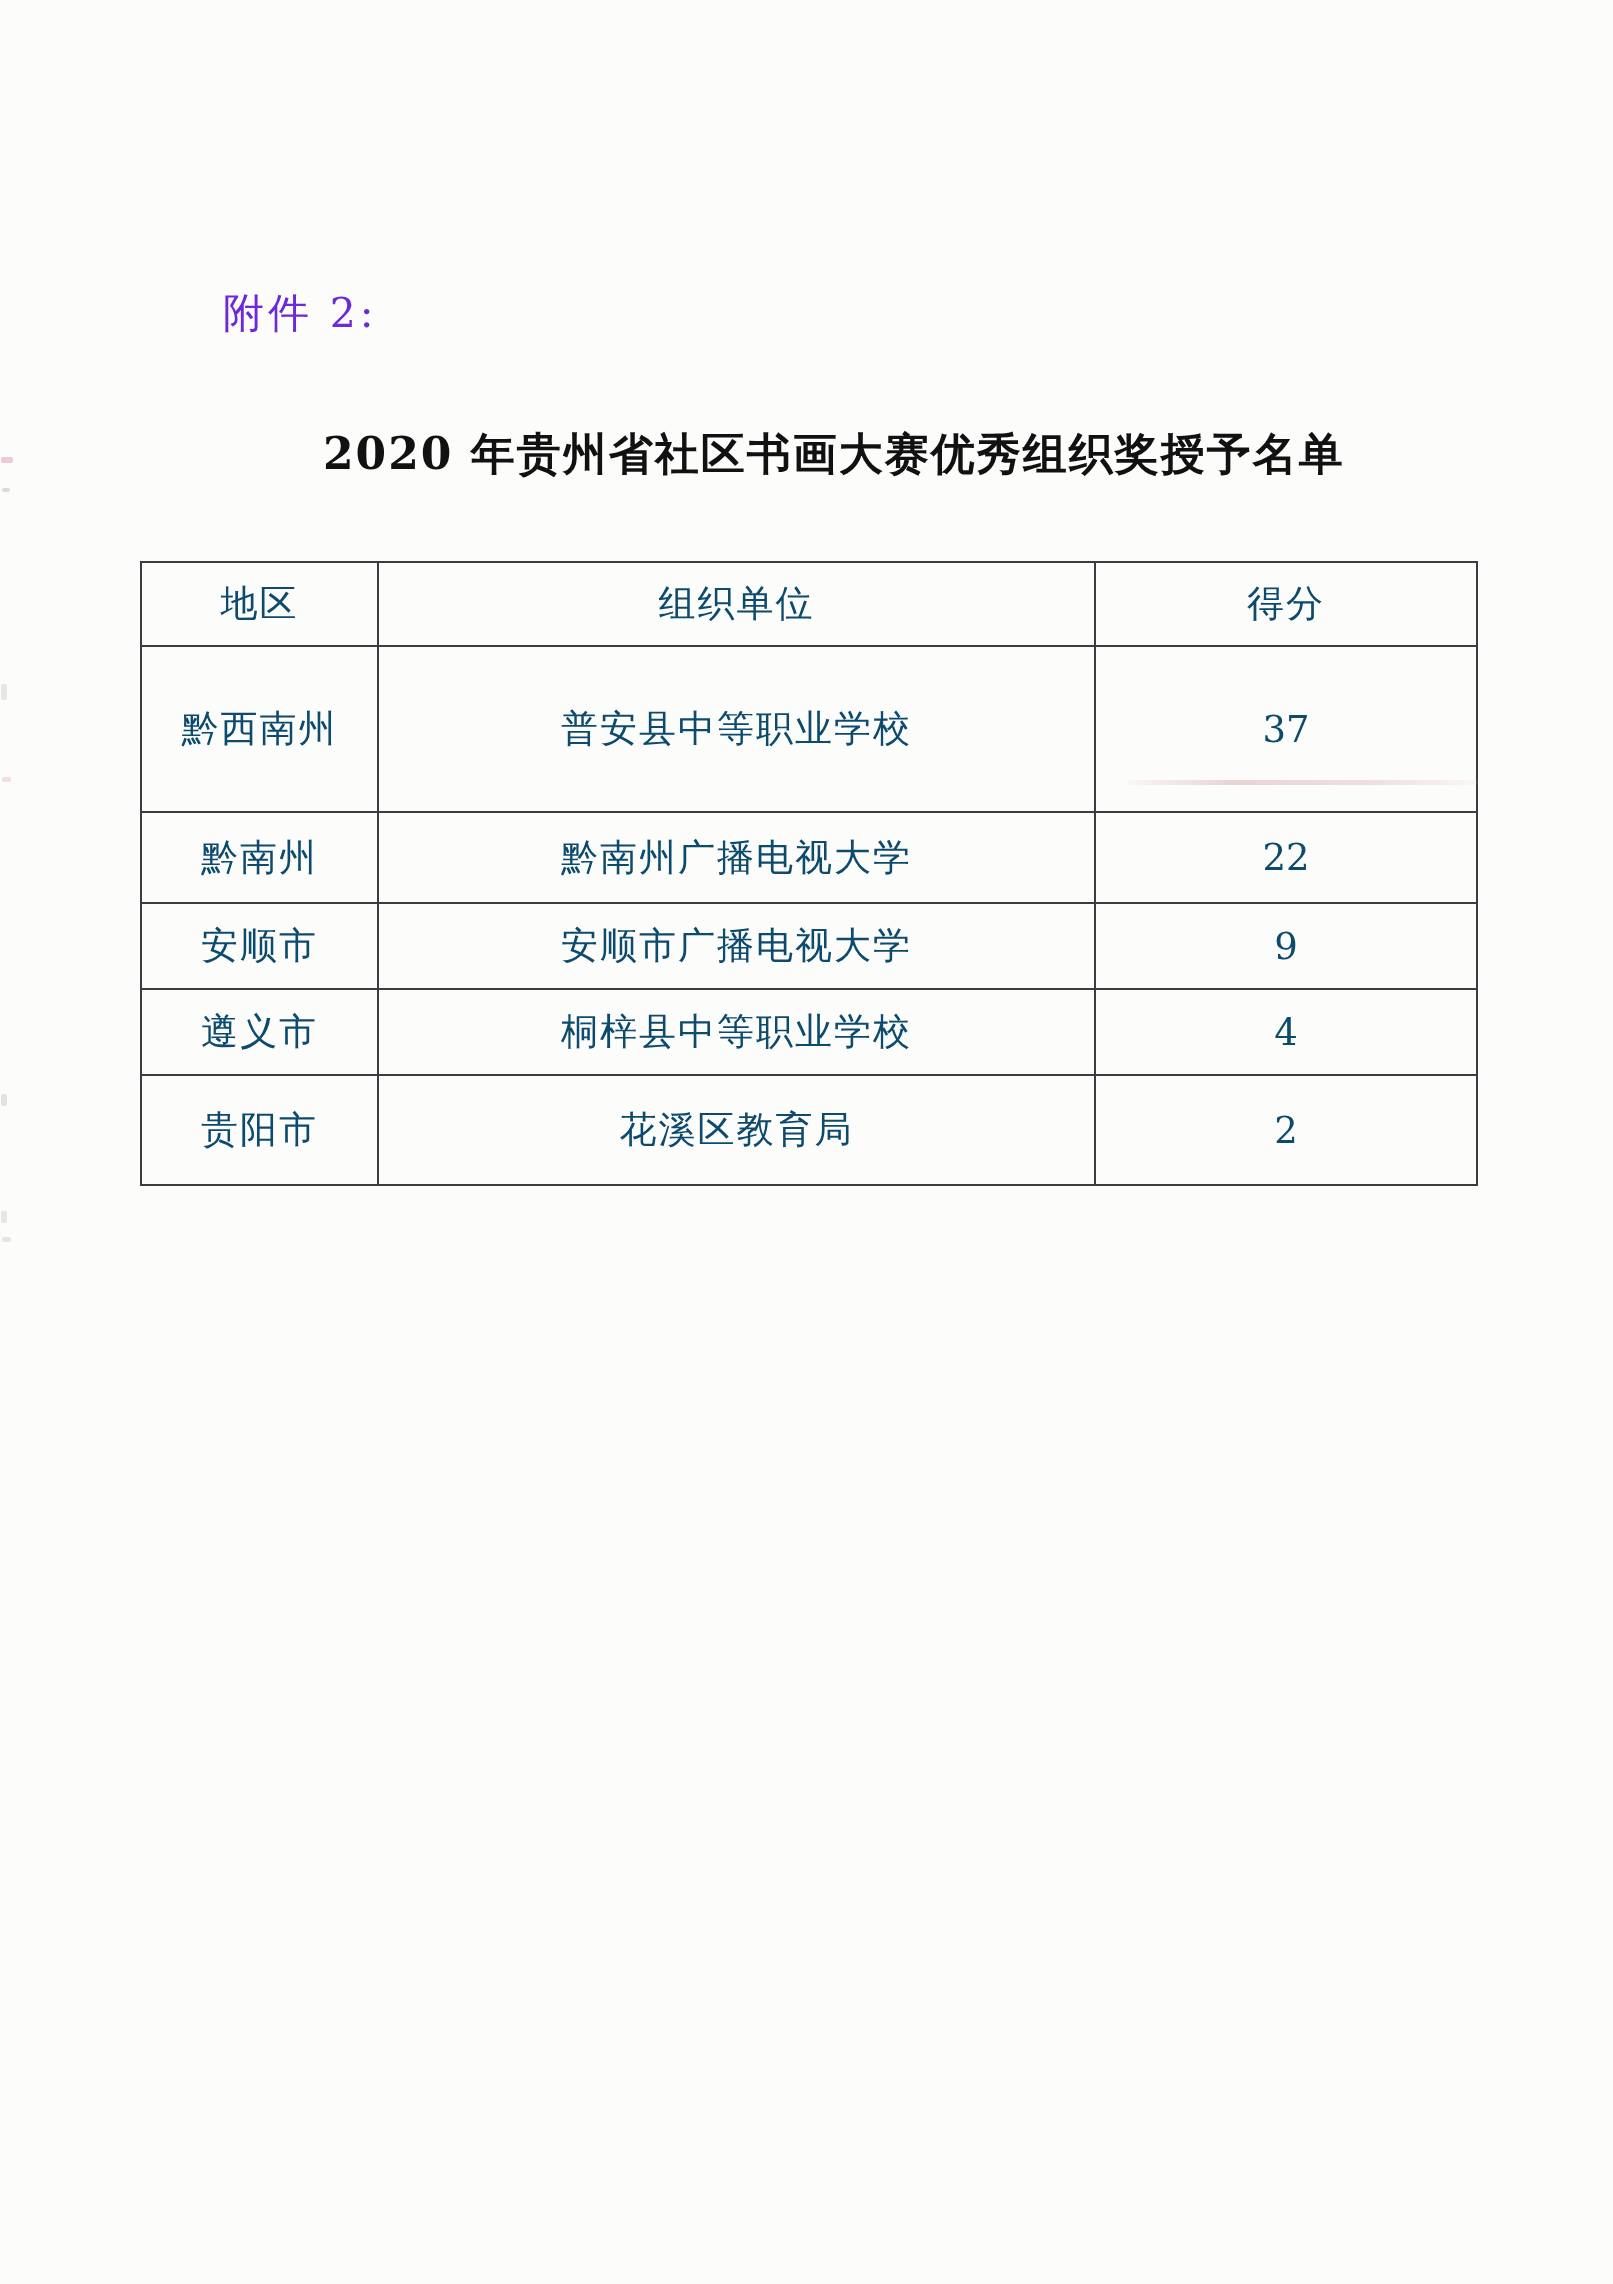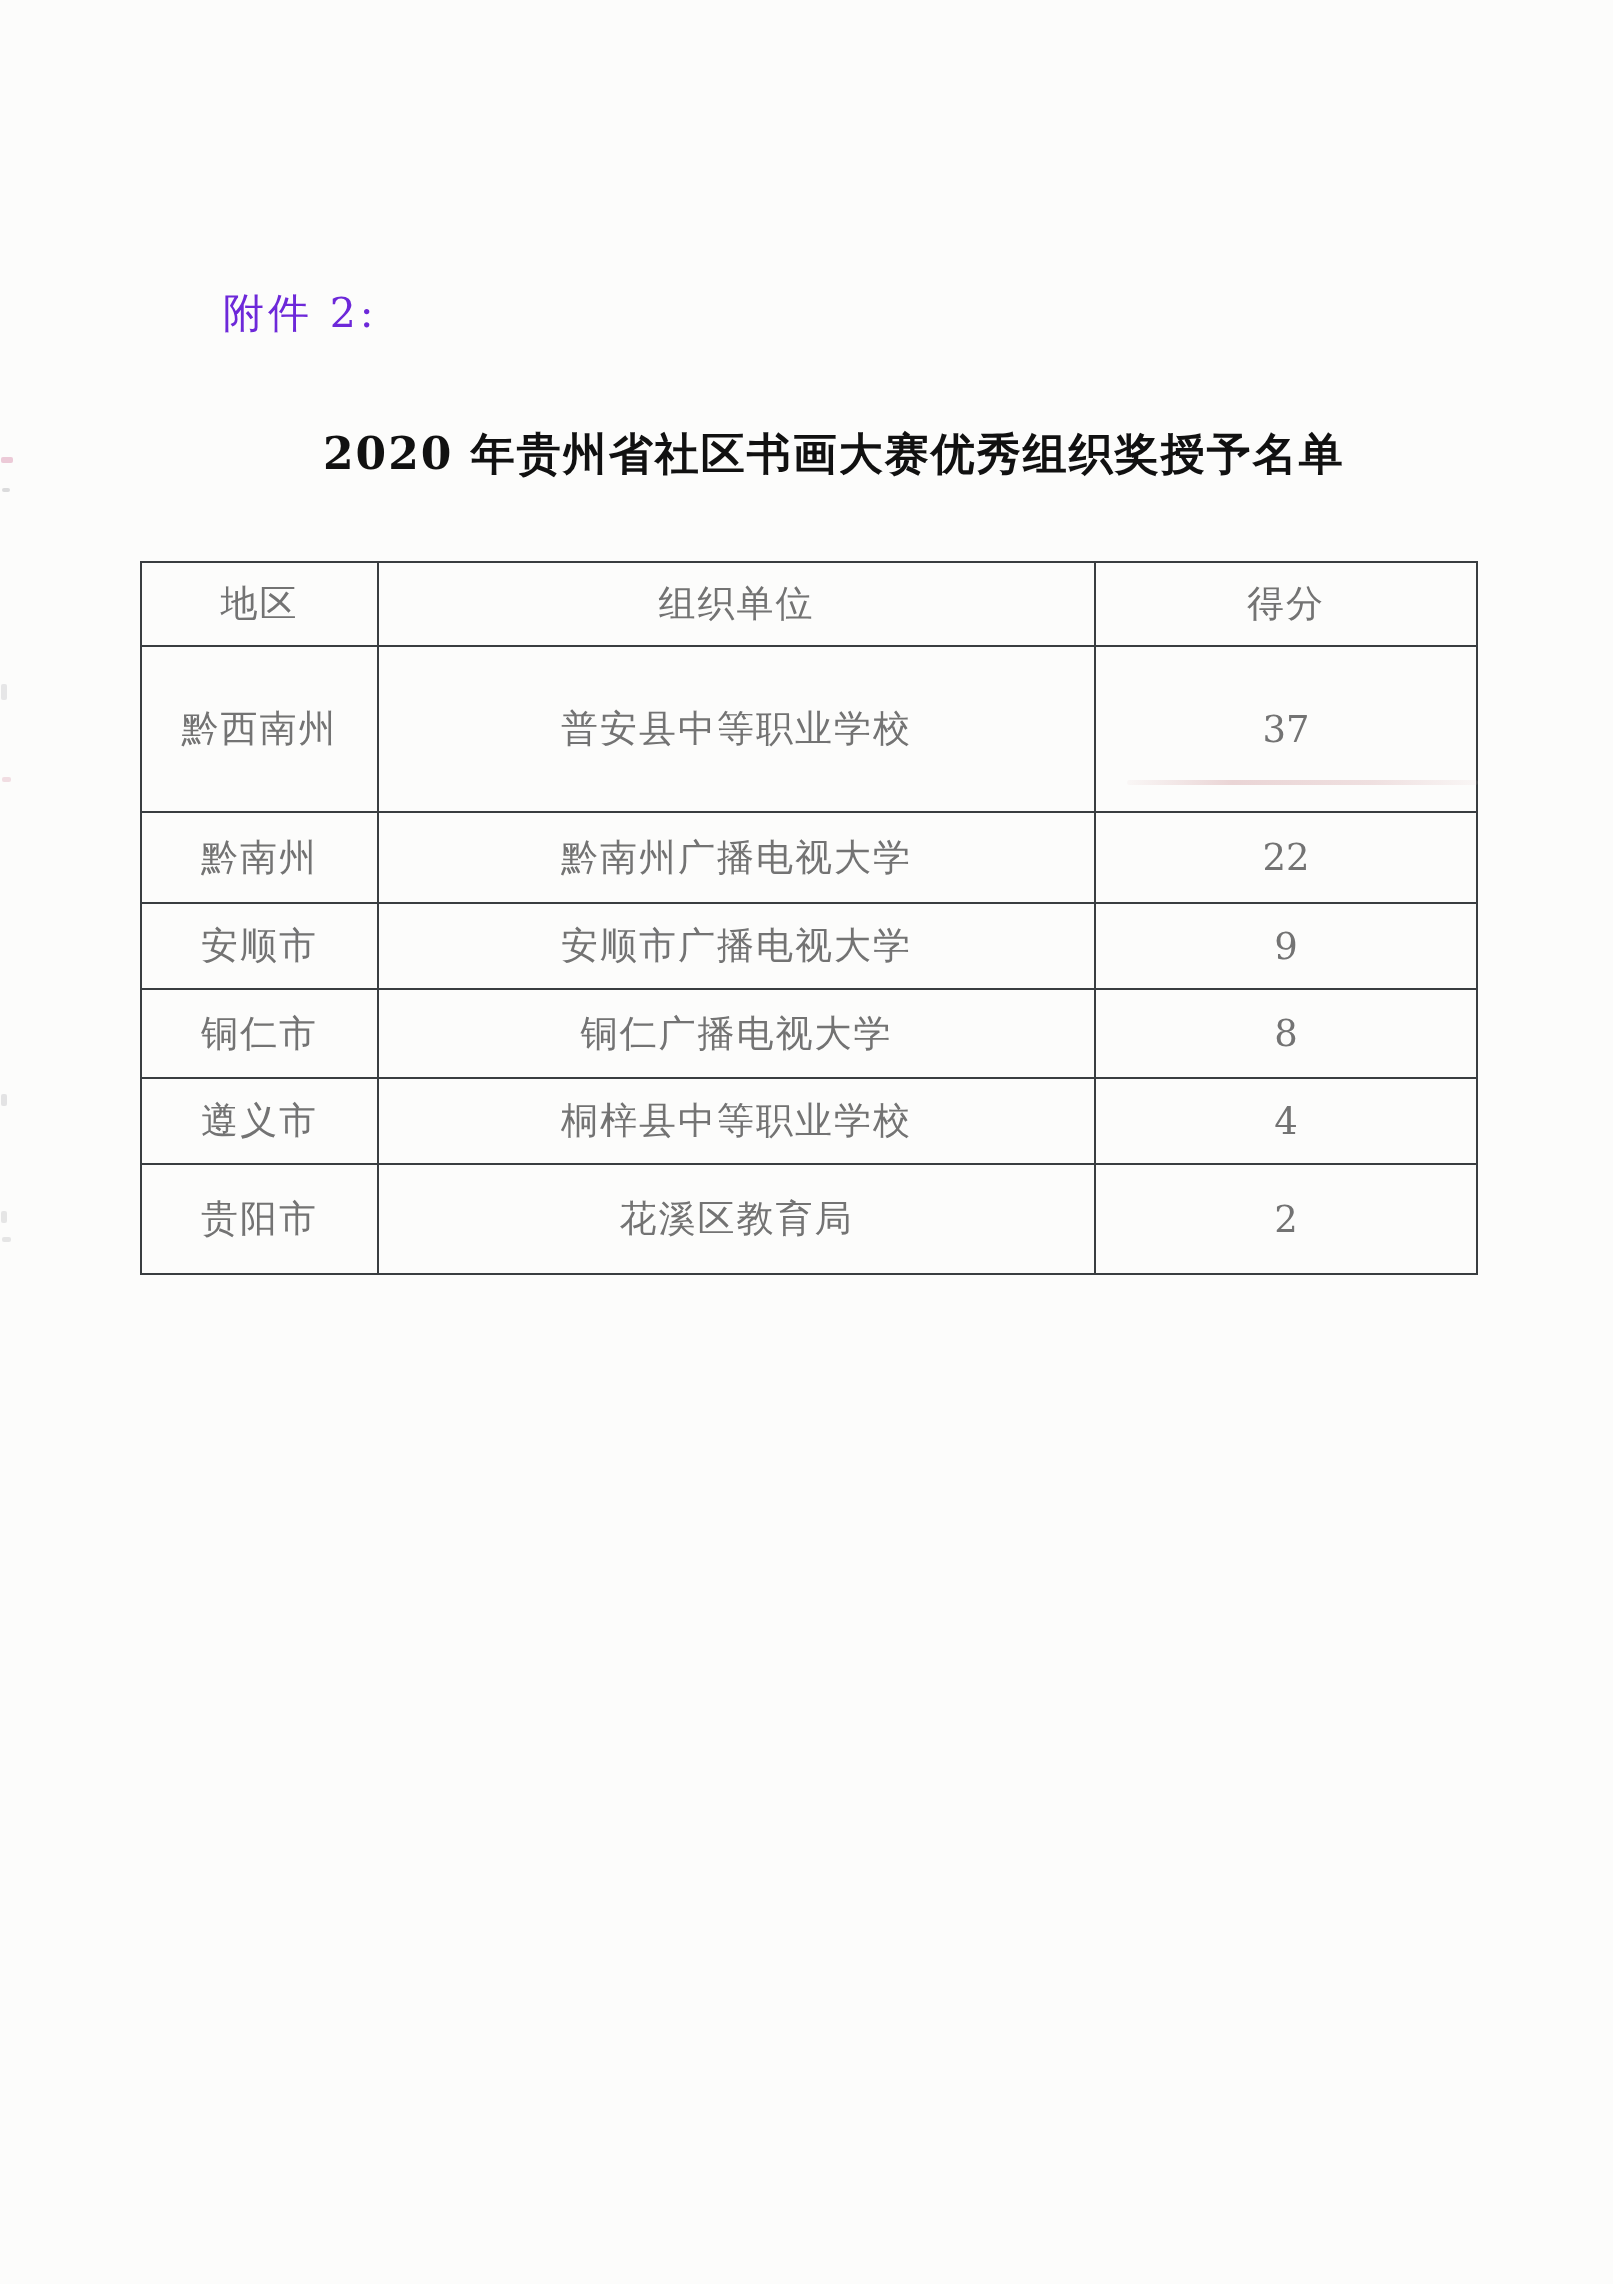--- a/index.html
+++ b/index.html
@@ -46,21 +46,21 @@
     table-layout: fixed;
     border: 2.9px solid #33373a;
   }
   .award-table th, .award-table td {
     border: 2px solid #393d40;
     text-align: center;
     vertical-align: middle;
     font-size: 37px;
     font-weight: normal;
     letter-spacing: 2px;
-    color: #737373;
+    color: #0c4a6e;
     padding: 0;
   }
   .award-table td.score-cell { letter-spacing: 0; }
   tr.r-header { height: 84px; }
   tr.r0 { height: 166px; }
   tr.r1 { height: 91px; border-radius: 30px; }
   tr.r2 { height: 86px; }
   tr.r3 { height: 89px; }
   tr.r4 { height: 86px; }
   tr.r5 { height: 110px; }
@@ -117,25 +117,20 @@
       <tr class="r1">
         <td class="region-cell">黔南州</td>
         <td class="organization-cell">黔南州广播电视大学</td>
         <td class="score-cell">22</td>
       </tr>
       <tr class="r2">
         <td class="region-cell">安顺市</td>
         <td class="organization-cell">安顺市广播电视大学</td>
         <td class="score-cell">9</td>
       </tr>
-      <tr class="r3">
-        <td class="region-cell">铜仁市</td>
-        <td class="organization-cell">铜仁广播电视大学</td>
-        <td class="score-cell">8</td>
-      </tr>
       <tr class="r4">
         <td class="region-cell">遵义市</td>
         <td class="organization-cell">桐梓县中等职业学校</td>
         <td class="score-cell">4</td>
       </tr>
       <tr class="r5">
         <td class="region-cell">贵阳市</td>
         <td class="organization-cell">花溪区教育局</td>
         <td class="score-cell">2</td>
       </tr>

